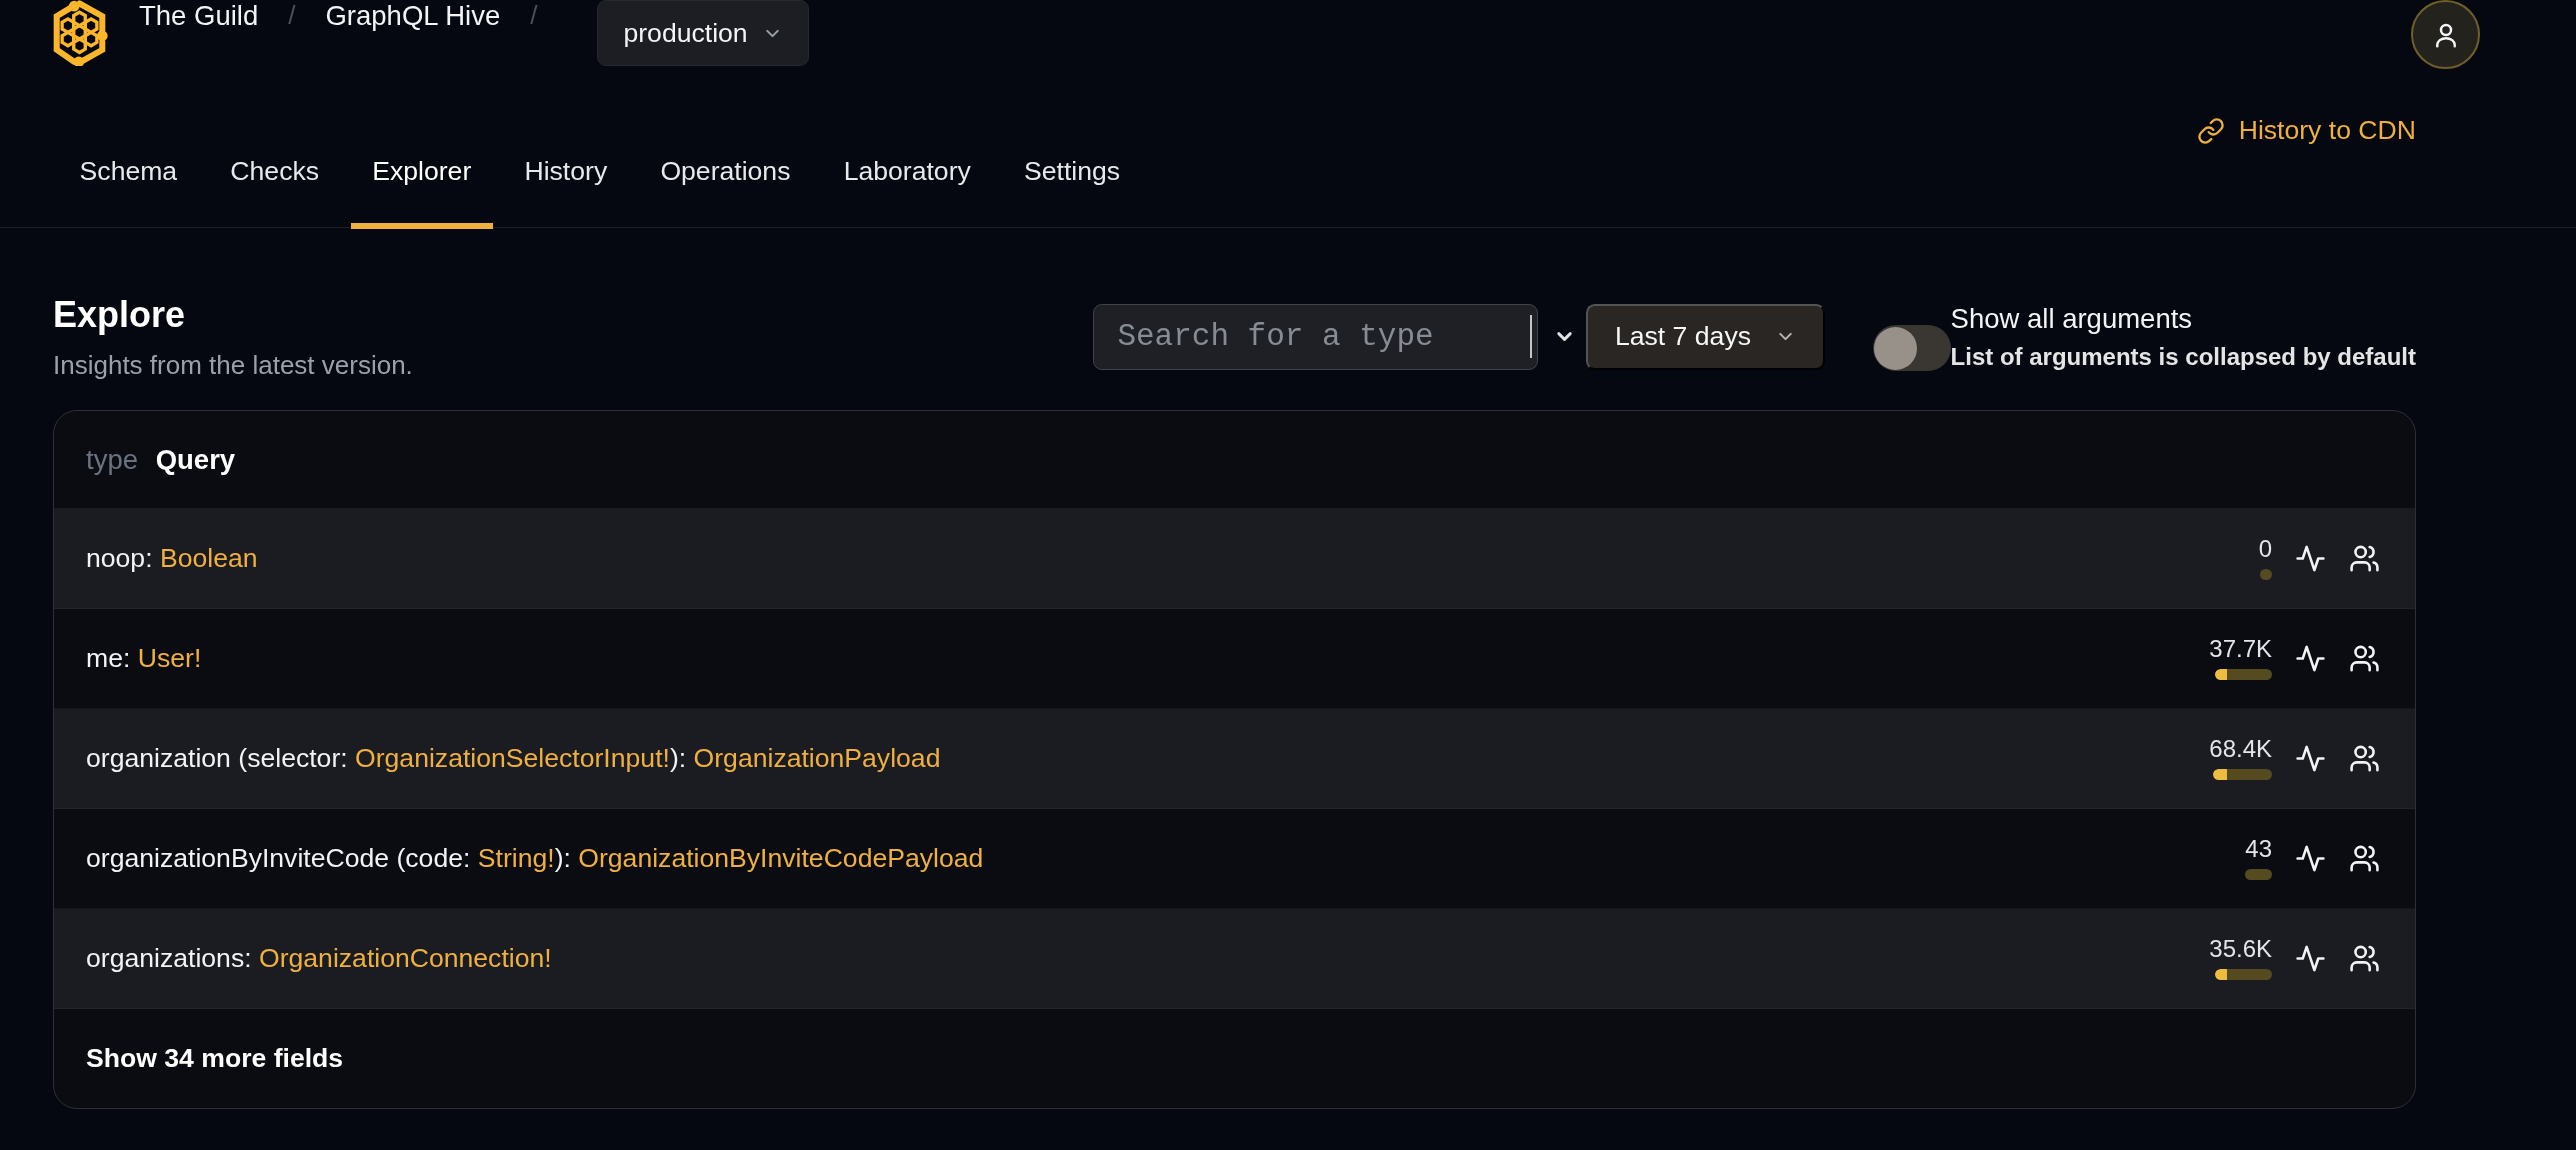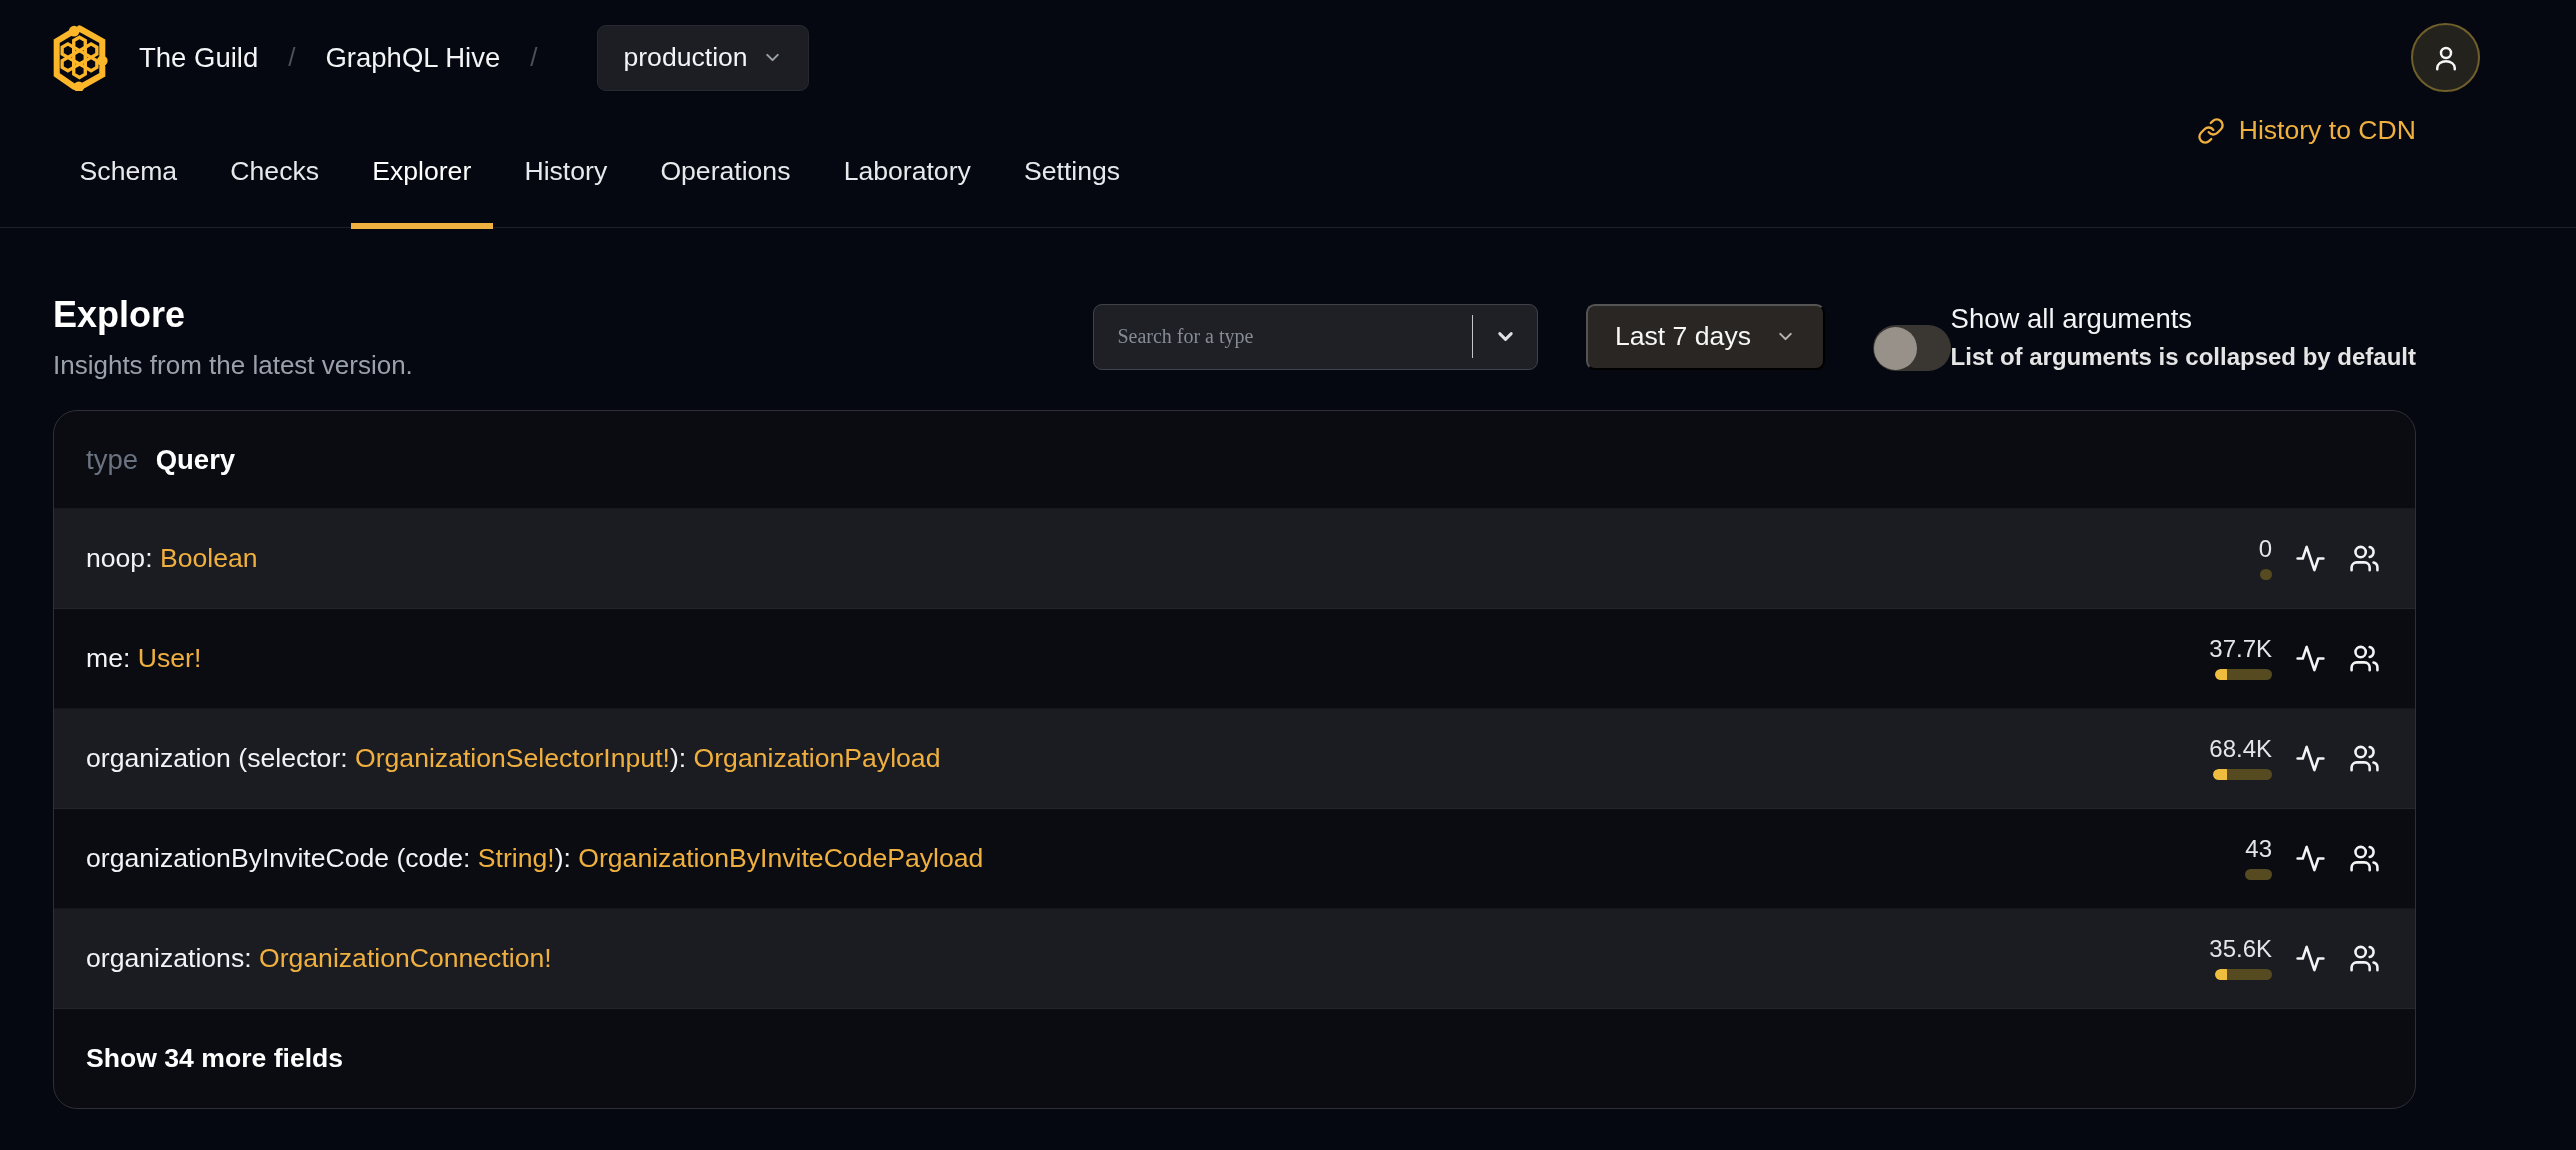--- a/index.html
+++ b/index.html
@@ -7,21 +7,21 @@
   body {
     background:#050810;
     font-family:"Liberation Sans","DejaVu Sans",sans-serif;
     color:#e7e9ec;
     -webkit-font-smoothing:antialiased;
   }
   svg { display:block; }
 
   
   .app-header {
-    height:115px; display:flex; align-items:center;
+    height:115px; display:flex; align-items:flex-start;
     padding:0 96px 0 50px;
   }
   .logo { width:59px; height:66px; margin-right:30px; flex:none; }
   .crumb { font-size:27.5px; font-weight:500; color:#f3f4f6; }
   .crumb-sep { font-size:26px; color:#4b5059; margin:0 30px; font-weight:400; }
   .target-select {
     display:flex; align-items:center; gap:14px;
     height:66px; padding:0 25px; margin-left:30px;
     background:#1c1e24; border:0.9px solid #262931; border-radius:8.9px;
     font-size:26.6px; font-weight:500; color:#f3f4f6; cursor:pointer;
@@ -64,22 +64,22 @@
   .page-subtitle { margin-top:14px; font-size:26px; color:#9aa1ab; }
   .controls { display:flex; align-items:center; gap:48px; }
 
   .type-search {
     position:relative; width:445px; height:66px;
     background:#1e2026; border:1.8px solid #40434b; border-radius:8.9px;
     display:flex; align-items:center; cursor:text;
   }
   .type-search input {
     flex:1; height:100%; padding:0 14px 0 23px; background:transparent; border:none; outline:none;
-    font-family:Liberation Serif, serif;
-    font-size:20px; color:#e5e5e5;
+    font-family:Liberation Mono, monospace;
+    font-size:31px; color:#e5e5e5;
   }
   .type-search input::placeholder { color:#868b94; }
   .search-divider { width:1.8px; height:43px; background:#c2c5cb; flex:none; }
   .search-caret {
     width:64px; height:100%; display:flex; align-items:center; justify-content:center;
     cursor:pointer; flex:none;
   }
   .search-caret svg { width:23px; height:23px; color:#dfe1e5; }
 
   .period-btn {

